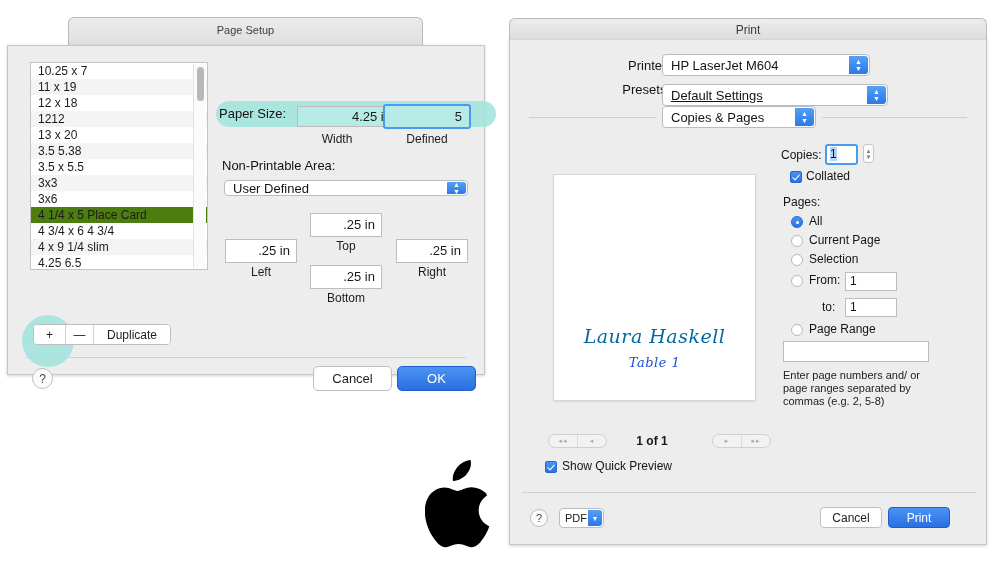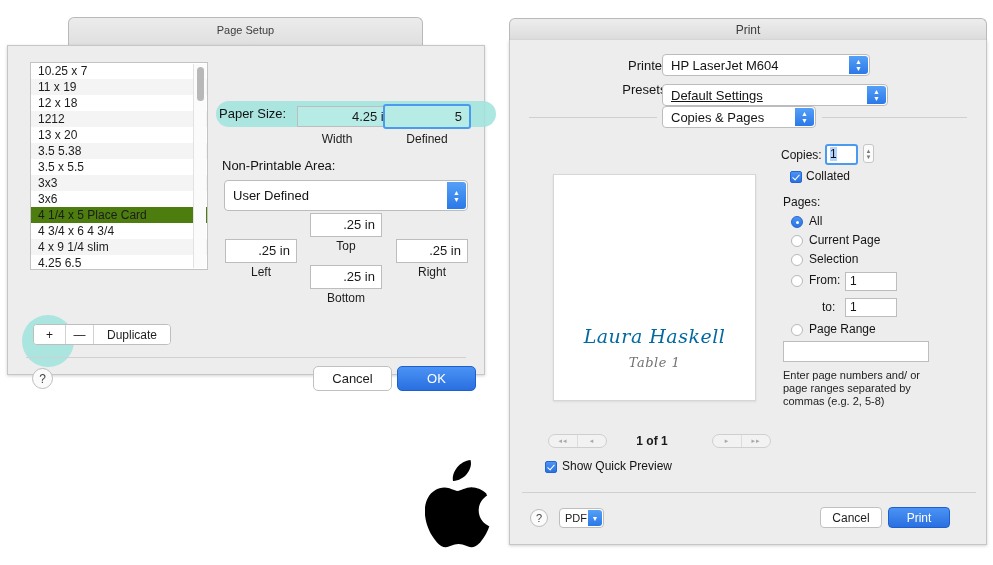--- a/index.html
+++ b/index.html
@@ -264,21 +264,21 @@
     background: linear-gradient(#54a0f7, #2b78e8);
     border-radius: 0 3px 3px 0;
     display: flex;
     flex-direction: column;
     align-items: center;
     justify-content: center;
     color: #fff;
     font-size: 7px;
     line-height: 7px;
   }
-  .popup-npa { left: 216px; top: 134px; width: 244px; height: 31px; }
+  .popup-npa { left: 216px; top: 134px; width: 244px; height: 16px; }
 
   .margin-fld {
     position: absolute;
     background: #ffffff;
     border: 1px solid #bdbdbd;
     box-sizing: border-box;
     font-size: 13px;
     color: #1a1a1a;
     text-align: right;
     padding-right: 6px;
@@ -383,21 +383,21 @@
     letter-spacing: 0.5px;
   }
   .preview-table {
     position: absolute;
     left: 0; right: 0;
     top: 180px;
     text-align: center;
     font-family: "DejaVu Serif", serif;
     font-style: italic;
     font-size: 13px;
-    color: #737373;
+    color: #1d4ed8;
     letter-spacing: 0.5px;
   }
 
   .nav-seg {
     position: absolute;
     height: 14px;
     display: flex;
     border: 1px solid #cfcfcf;
     border-radius: 7px;
     overflow: hidden;

